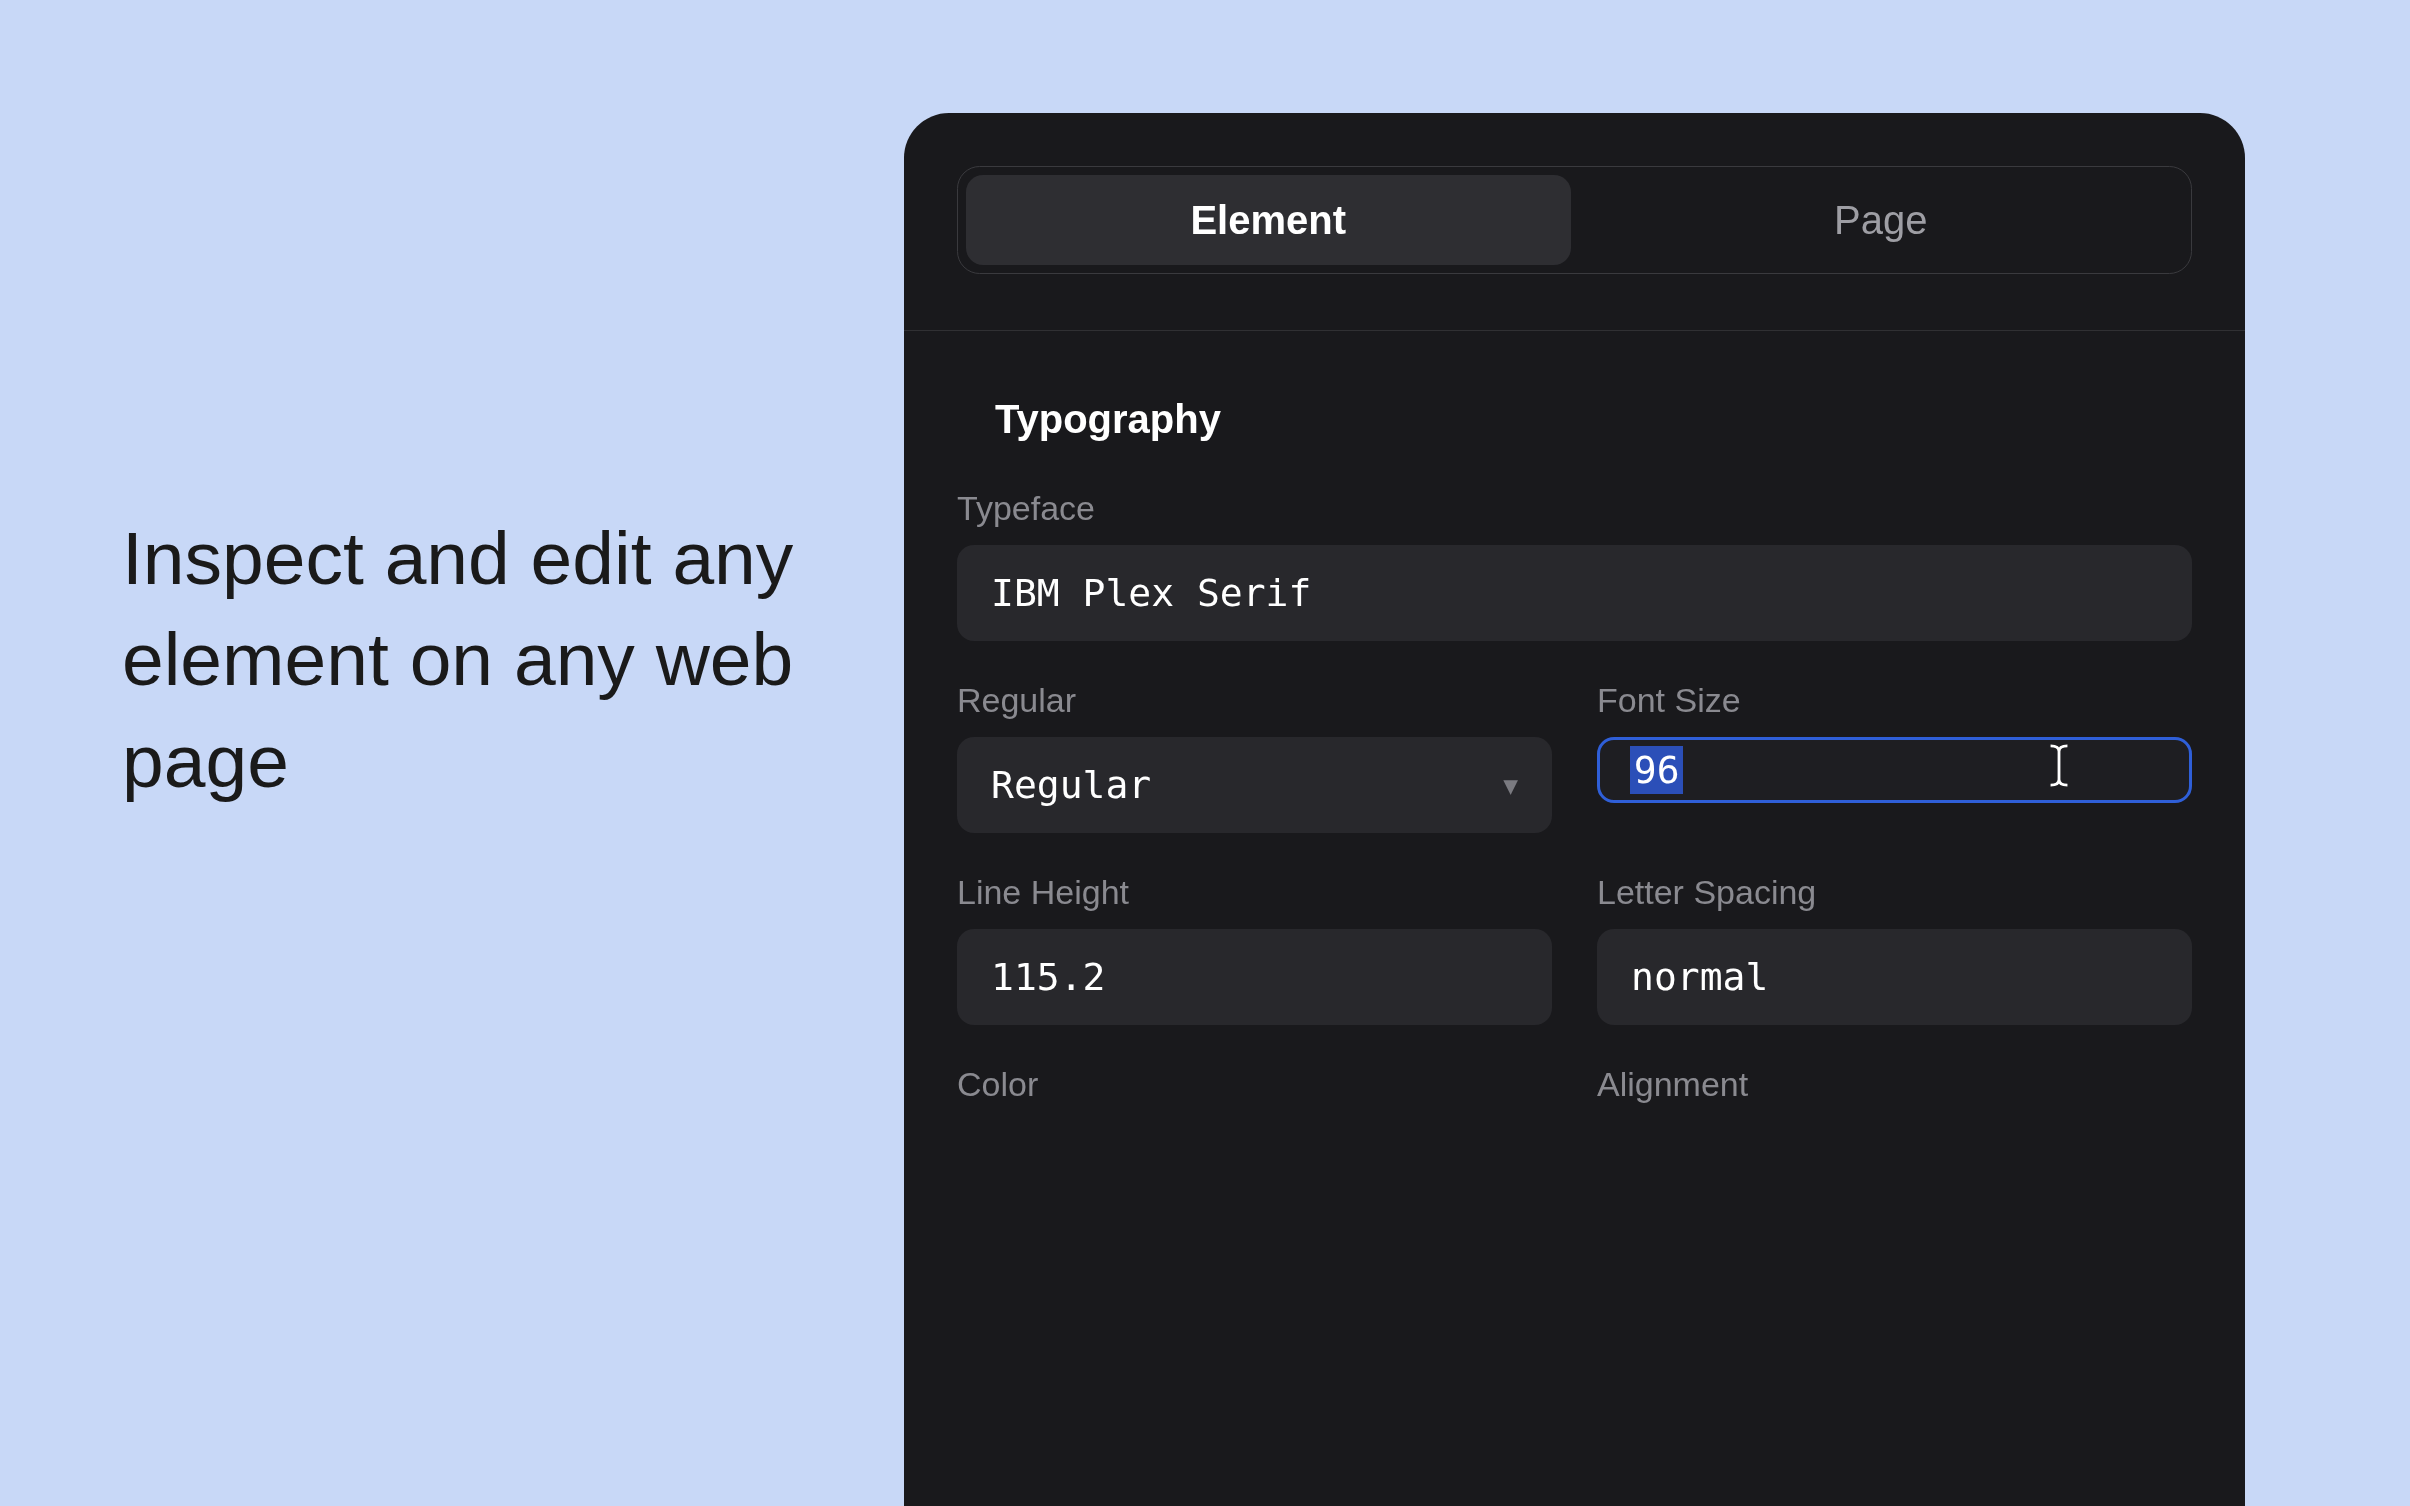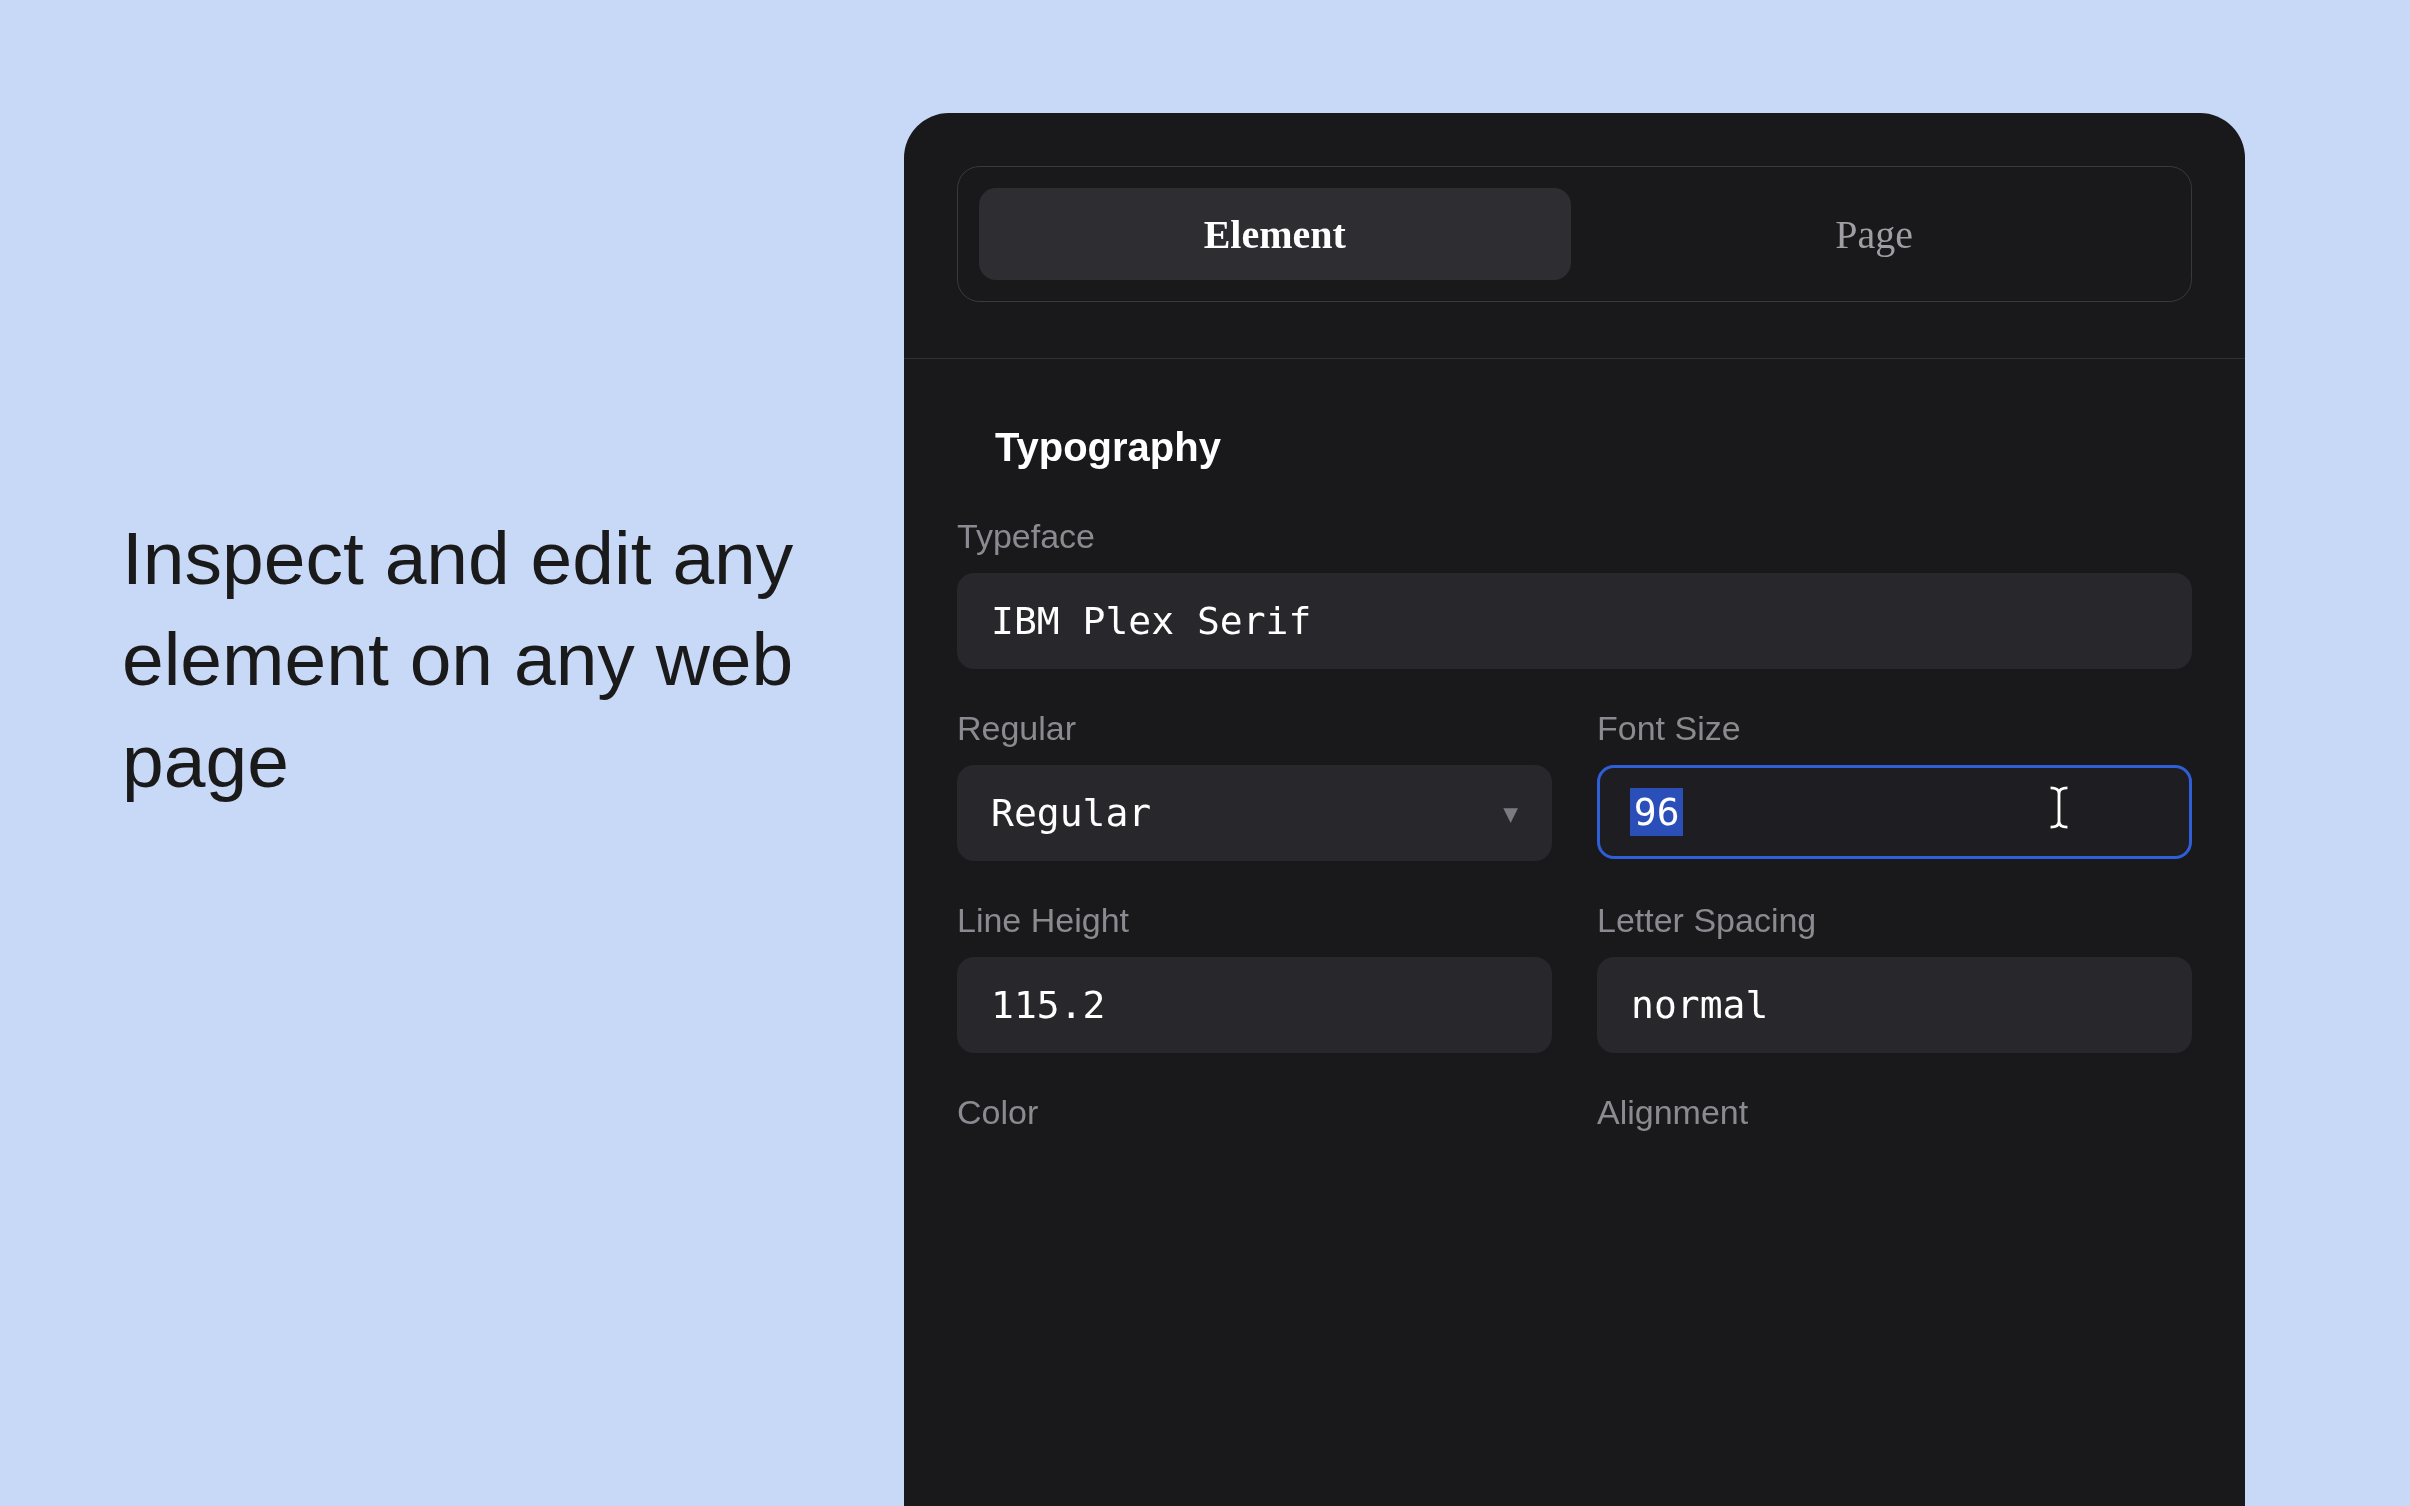--- a/index.html
+++ b/index.html
@@ -37,23 +37,22 @@
       background: #19191c;
       border-radius: 45px 45px 0 0;
       padding: 53px 53px 0 53px;
     }
 
     .tab-bar {
       display: flex;
       background: transparent;
       border: 0.9px solid #3a3a3e;
       border-radius: 22.6px;
-      padding: 21px;
+      padding: 8px;
       gap: 8px;
-      font-family: Liberation Serif, serif;
     }
 
     .tab {
       flex: 1;
       text-align: center;
       font-size: 40px;
       padding: 22.6px 0;
       border-radius: 17px;
       cursor: pointer;
     }
@@ -127,21 +126,21 @@
       top: 50%;
       transform: translateY(-50%);
       color: #7a7a80;
       font-size: 24.5px;
     }
 
     .focused-input {
       background: #1e1e22;
       border: 3.8px solid #2f5fd8;
       border-radius: 17px;
-      padding: 22px 30px;
+      padding: 8px 30px;
       font-size: 38px;
       font-family: "SF Mono", "Monaco", "Consolas", monospace;
       color: #ffffff;
       position: relative;
     }
 
     .selected-text {
       background: #2b4fb8;
       color: #ffffff;
       padding: 1.9px 3.8px;

